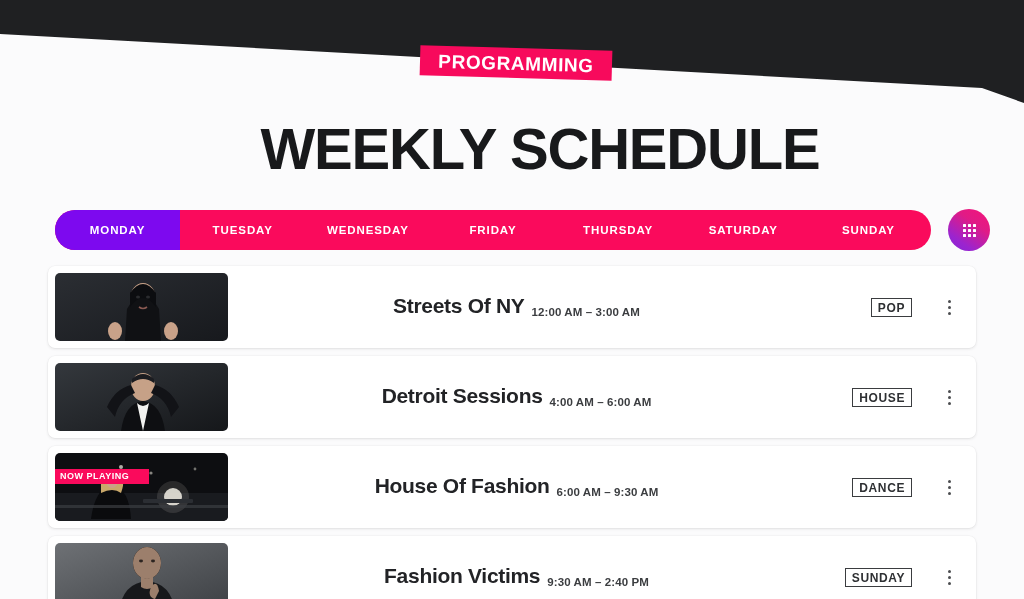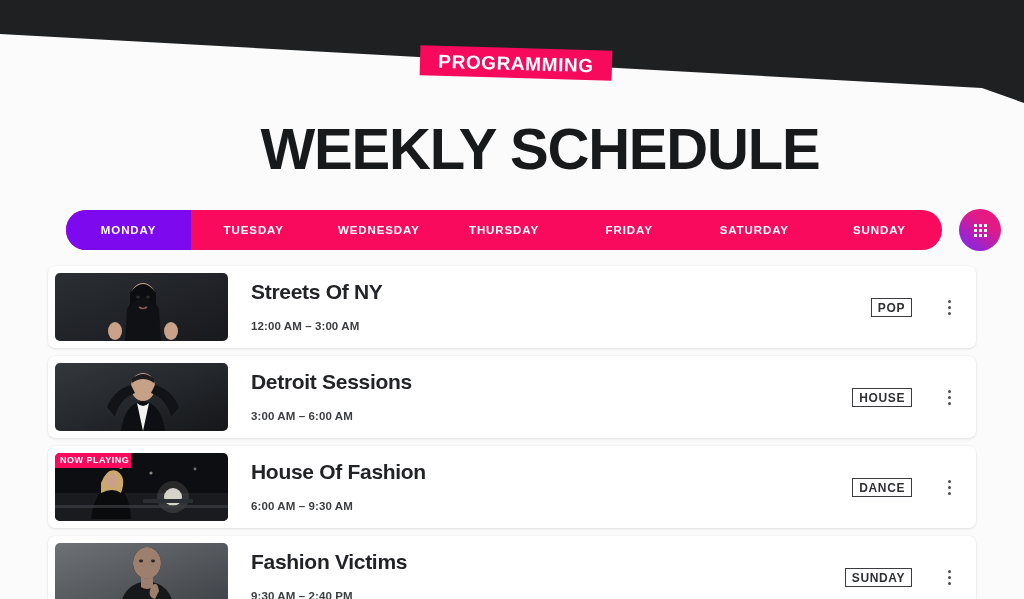--- a/index.html
+++ b/index.html
@@ -46,21 +46,21 @@
     font-weight:bold;
     letter-spacing:-1.2px;
     color:#18191b;
     z-index:2;
     line-height:1.05;
     margin-left:28px;
   }
 
   
   .tabs-row {
-    position:absolute; left:66px; top:210px;
+    position:absolute; left:55px; top:210px;
     width:935px; height:40px;
     display:flex; align-items:center; gap:17px;
     z-index:2;
   }
   .tabs {
     flex:1; height:40px;
     display:flex;
     border-radius:20px;
     overflow:hidden;
     background:#fa0a5c;
@@ -112,35 +112,35 @@
     position:relative;
     margin-left:7px;
     width:173px; height:68px;
     border-radius:5px;
     overflow:hidden;
     flex:0 0 173px;
   }
   .thumb { width:100%; height:100%; display:block; }
 
   .now-badge {
-    position:absolute; left:0; top:0;
+    position:absolute; left:0; top:16px;
     background:#fa0a5c;
     color:#fff;
     font-size:9px;
     font-weight:bold;
     letter-spacing:0.5px;
-    padding:3px 2px 3px 5px;
+    padding:3px 20px 3px 5px;
     line-height:1;
     z-index:2;
   }
 
   .row-main {
     flex:1;
     padding-left:23px;
-    display:flex; flex-direction:column; justify-content:center;
+    display:flex; flex-direction:row; justify-content:center;
     gap:7px;
   }
   .row-title {
     font-size:21px;
     font-weight:bold;
     color:#222326;
     letter-spacing:-0.3px;
     line-height:1;
   }
   .row-time {
@@ -192,24 +192,24 @@
     <div class="tab active">
       <span>MONDAY</span>
     </div>
     <div class="tab">
       <span>TUESDAY</span>
     </div>
     <div class="tab">
       <span>WEDNESDAY</span>
     </div>
     <div class="tab">
+      <span>FRIDAY</span>
+    </div>
+    <div class="tab">
       <span>THURSDAY</span>
-    </div>
-    <div class="tab">
-      <span>FRIDAY</span>
     </div>
     <div class="tab">
       <span>SATURDAY</span>
     </div>
     <div class="tab">
       <span>SUNDAY</span>
     </div>
   </div>
   <div class="grid-btn">
     <span class="grid-icon">
@@ -275,21 +275,21 @@
         <ellipse cx="88" cy="24" rx="12" ry="14" fill="#c6a187"></ellipse>
         <path d="M77 16 Q88 6 99 16 L99 20 Q88 12 77 20 Z" fill="#1b1c20"></path>
         <path d="M66 68 Q70 40 88 38 Q106 40 110 68 Z" fill="#0e0f12"></path>
         <path d="M82 40 L88 68 L94 40 Q88 46 82 40 Z" fill="#f2f2f0"></path>
         <path d="M52 44 Q60 26 76 22 L80 30 Q64 36 60 54 Z" fill="#121317"></path>
         <path d="M124 44 Q116 26 100 22 L96 30 Q112 36 116 54 Z" fill="#121317"></path>
       </svg>
     </div>
     <div class="row-main">
       <div class="row-title">Detroit Sessions</div>
-      <div class="row-time">3:00 AM – 6:00 AM</div>
+      <div class="row-time">4:00 AM – 6:00 AM</div>
     </div>
     <div class="tag-zone">
       <span class="tag">HOUSE</span>
     </div>
     <div class="kebab">
         <i></i>
         <i></i>
         <i></i>
       </div>
   </div>

